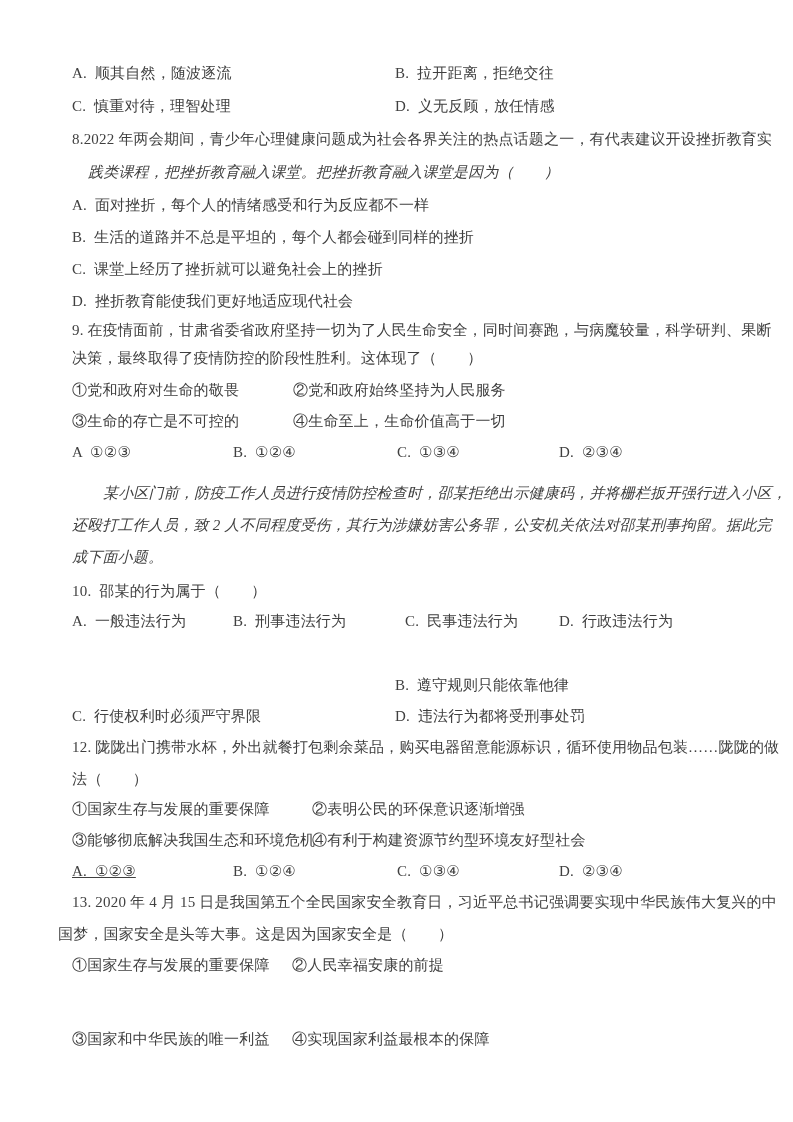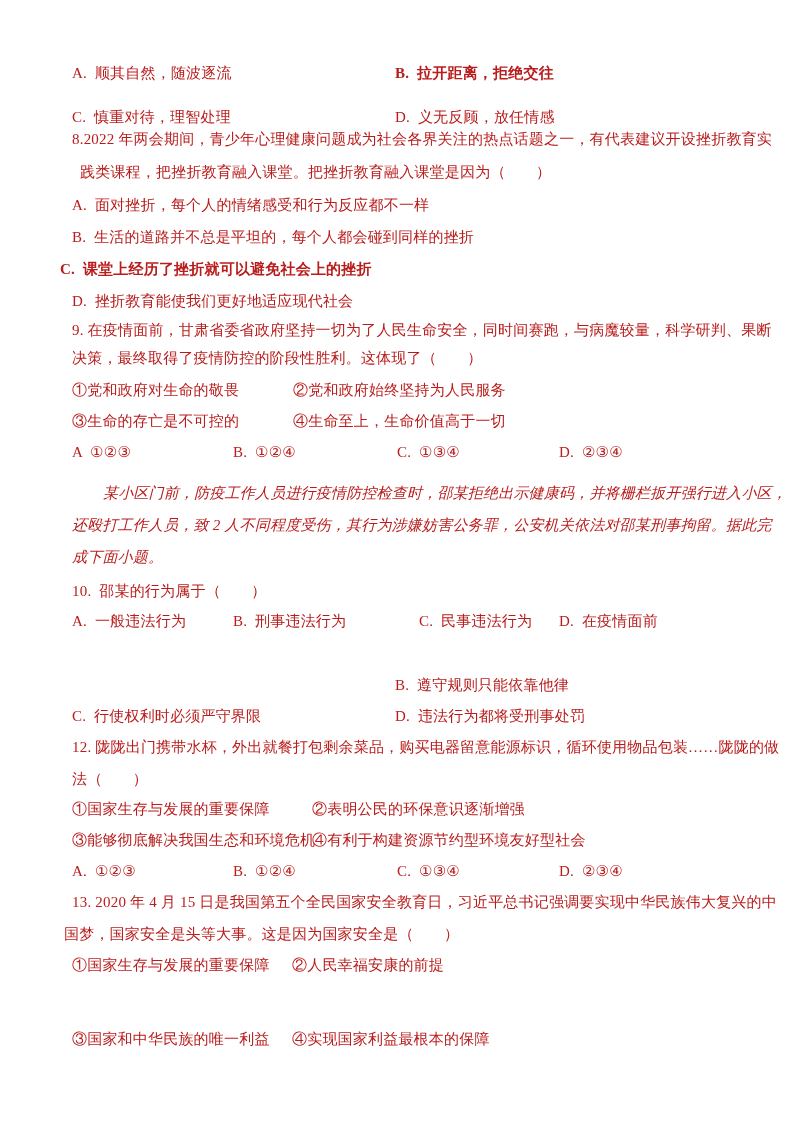--- a/index.html
+++ b/index.html
@@ -31,43 +31,43 @@
   .seg {
     position: absolute;
     top: 0;
     white-space: pre;
     letter-spacing: 0.2px;
   }
 </style>
 </head>
 <body>
 
-<div class="page" style="background: rgb(255, 255, 255); color: #b91c1c;">
+<div class="page" style="background: rgb(255, 255, 255); color: #404040;">
     <div class="line" style="top: 63px;">
       <span class="seg" style="left: 72px;">A.  顺其自然，随波逐流</span>
-      <span class="seg" style="left: 395px; font-weight: bold;">B.  拉开距离，拒绝交往</span>
+      <span class="seg" style="left: 395px;">B.  拉开距离，拒绝交往</span>
     </div>
-    <div class="line" style="top: 107px;">
+    <div class="line" style="top: 96px;">
       <span class="seg" style="left: 72px;">C.  慎重对待，理智处理</span>
       <span class="seg" style="left: 395px;">D.  义无反顾，放任情感</span>
     </div>
     <div class="line" style="top: 129px;">
       <span class="seg" style="left: 72px;">8.2022 年两会期间，青少年心理健康问题成为社会各界关注的热点话题之一，有代表建议开设挫折教育实</span>
     </div>
     <div class="line" style="top: 162px;">
-      <span class="seg" style="left: 80px;">践类课程，把挫折教育融入课堂。把挫折教育融入课堂是因为（　　）</span>
+      <span class="seg" style="left: 88px; font-style: italic;">践类课程，把挫折教育融入课堂。把挫折教育融入课堂是因为（　　）</span>
     </div>
     <div class="line" style="top: 195px;">
       <span class="seg" style="left: 72px;">A.  面对挫折，每个人的情绪感受和行为反应都不一样</span>
     </div>
     <div class="line" style="top: 227px; text-decoration: underline;">
       <span class="seg" style="left: 72px;">B.  生活的道路并不总是平坦的，每个人都会碰到同样的挫折</span>
     </div>
     <div class="line" style="top: 259px;">
-      <span class="seg" style="left: 60px; font-weight: bold;">C.  课堂上经历了挫折就可以避免社会上的挫折</span>
+      <span class="seg" style="left: 72px;">C.  课堂上经历了挫折就可以避免社会上的挫折</span>
     </div>
     <div class="line" style="top: 291px;">
       <span class="seg" style="left: 72px;">D.  挫折教育能使我们更好地适应现代社会</span>
     </div>
     <div class="line" style="top: 320px;">
       <span class="seg" style="left: 72px;">9. 在疫情面前，甘肃省委省政府坚持一切为了人民生命安全，同时间赛跑，与病魔较量，科学研判、果断</span>
     </div>
     <div class="line" style="top: 348px;">
       <span class="seg" style="left: 72px;">决策，最终取得了疫情防控的阶段性胜利。这体现了（　　）</span>
     </div>
@@ -93,22 +93,22 @@
     </div>
     <div class="line italic" style="top: 547px;">
       <span class="seg" style="left: 72px;">成下面小题。</span>
     </div>
     <div class="line" style="top: 581px;">
       <span class="seg" style="left: 72px;">10.  邵某的行为属于（　　）</span>
     </div>
     <div class="line" style="top: 611px; padding-left: 48px;">
       <span class="seg" style="left: 72px;">A.  一般违法行为</span>
       <span class="seg" style="left: 233px;">B.  刑事违法行为</span>
-      <span class="seg" style="left: 419px;">C.  民事违法行为</span>
-      <span class="seg" style="left: 559px;">D.  在疫情面前</span>
+      <span class="seg" style="left: 405px;">C.  民事违法行为</span>
+      <span class="seg" style="left: 559px;">D.  行政违法行为</span>
     </div>
     <div class="line" style="top: 675px;">
       <span class="seg" style="left: 395px;">B.  遵守规则只能依靠他律</span>
     </div>
     <div class="line" style="top: 706px;">
       <span class="seg" style="left: 72px;">C.  行使权利时必须严守界限</span>
       <span class="seg" style="left: 395px;">D.  违法行为都将受刑事处罚</span>
     </div>
     <div class="line" style="top: 737px;">
       <span class="seg" style="left: 72px;">12. 陇陇出门携带水杯，外出就餐打包剩余菜品，购买电器留意能源标识，循环使用物品包装……陇陇的做</span>
@@ -118,30 +118,30 @@
     </div>
     <div class="line" style="top: 799px;">
       <span class="seg" style="left: 72px;">①国家生存与发展的重要保障</span>
       <span class="seg" style="left: 312px;">②表明公民的环保意识逐渐增强</span>
     </div>
     <div class="line" style="top: 830px;">
       <span class="seg" style="left: 72px;">③能够彻底解决我国生态和环境危机</span>
       <span class="seg" style="left: 312px;">④有利于构建资源节约型环境友好型社会</span>
     </div>
     <div class="line" style="top: 861px;">
-      <span class="seg" style="left: 72px;">A.  ①②③</span>
+      <span class="seg" style="left: 72px; text-decoration: underline;">A.  ①②③</span>
       <span class="seg" style="left: 233px;">B.  ①②④</span>
       <span class="seg" style="left: 397px;">C.  ①③④</span>
       <span class="seg" style="left: 559px;">D.  ②③④</span>
     </div>
     <div class="line" style="top: 892px;">
       <span class="seg" style="left: 72px;">13. 2020 年 4 月 15 日是我国第五个全民国家安全教育日，习近平总书记强调要实现中华民族伟大复兴的中</span>
     </div>
     <div class="line" style="top: 924px;">
-      <span class="seg" style="left: 64px;">国梦，国家安全是头等大事。这是因为国家安全是（　　）</span>
+      <span class="seg" style="left: 58px;">国梦，国家安全是头等大事。这是因为国家安全是（　　）</span>
     </div>
     <div class="line" style="top: 955px;">
       <span class="seg" style="left: 72px;">①国家生存与发展的重要保障</span>
       <span class="seg" style="left: 292px;">②人民幸福安康的前提</span>
     </div>
     <div class="line" style="top: 1029px; padding-left: 32px;">
       <span class="seg" style="left: 72px;">③国家和中华民族的唯一利益</span>
       <span class="seg" style="left: 292px;">④实现国家利益最根本的保障</span>
     </div>
   </div>

